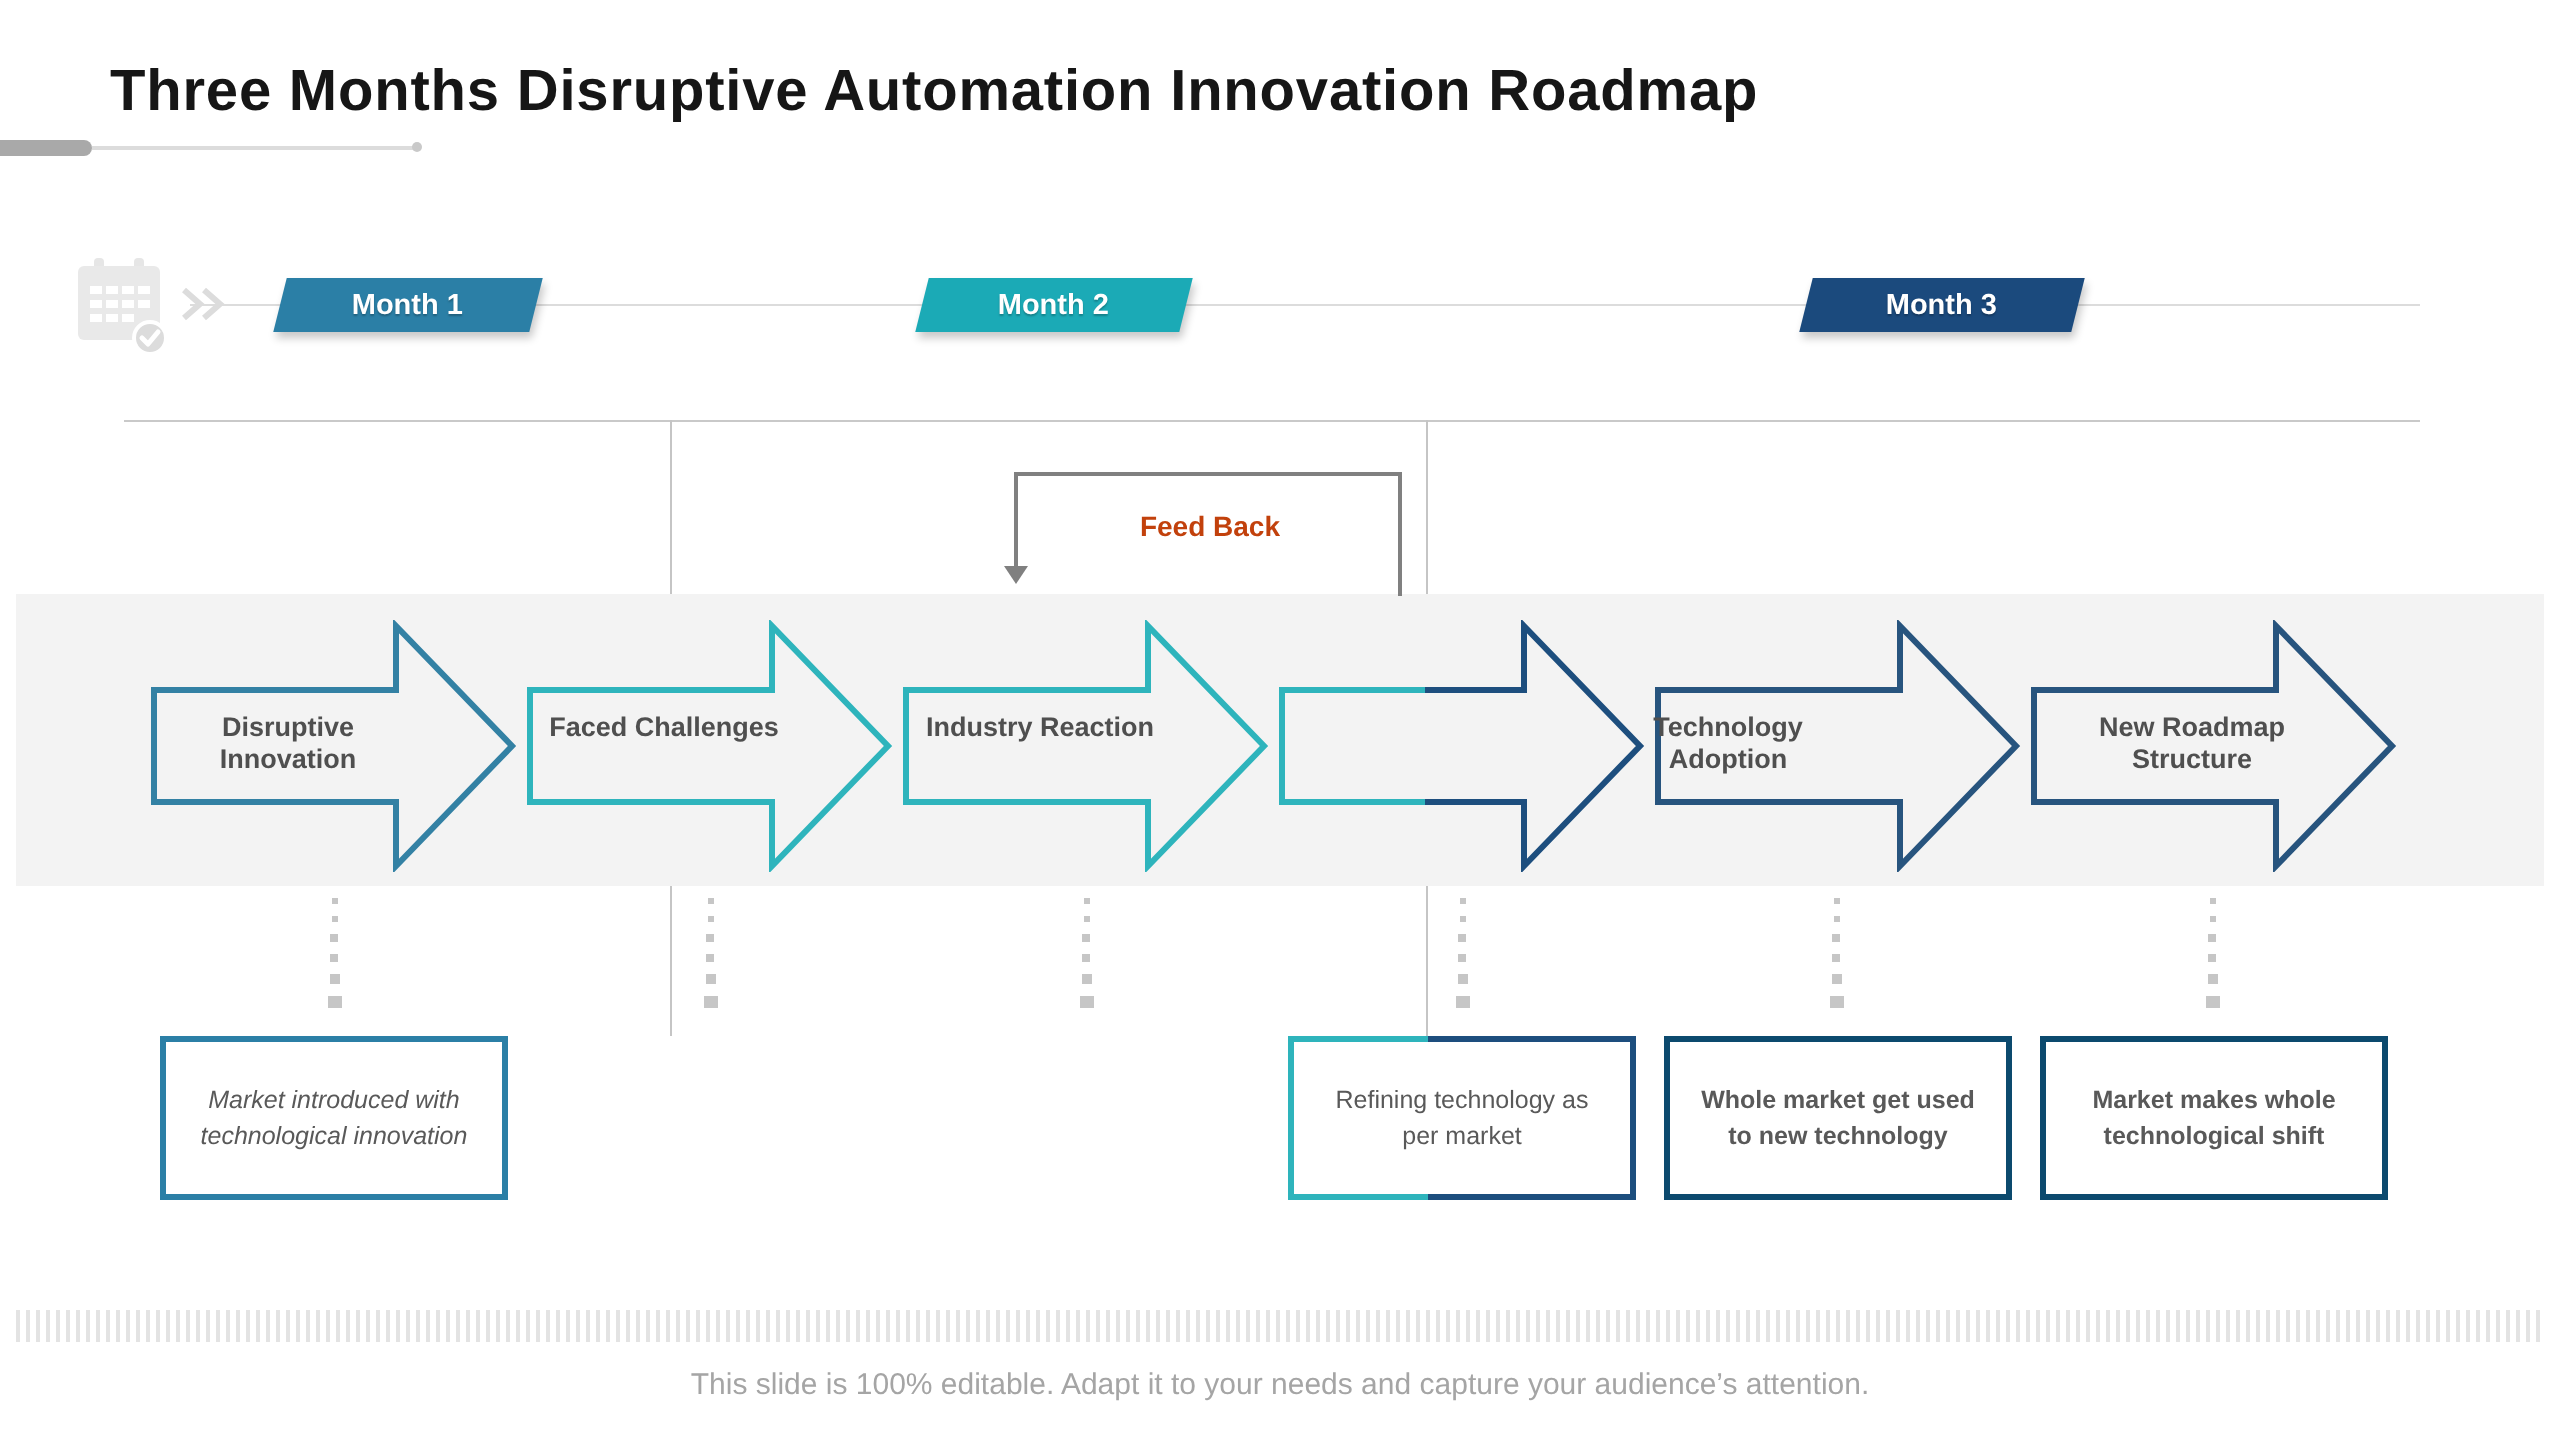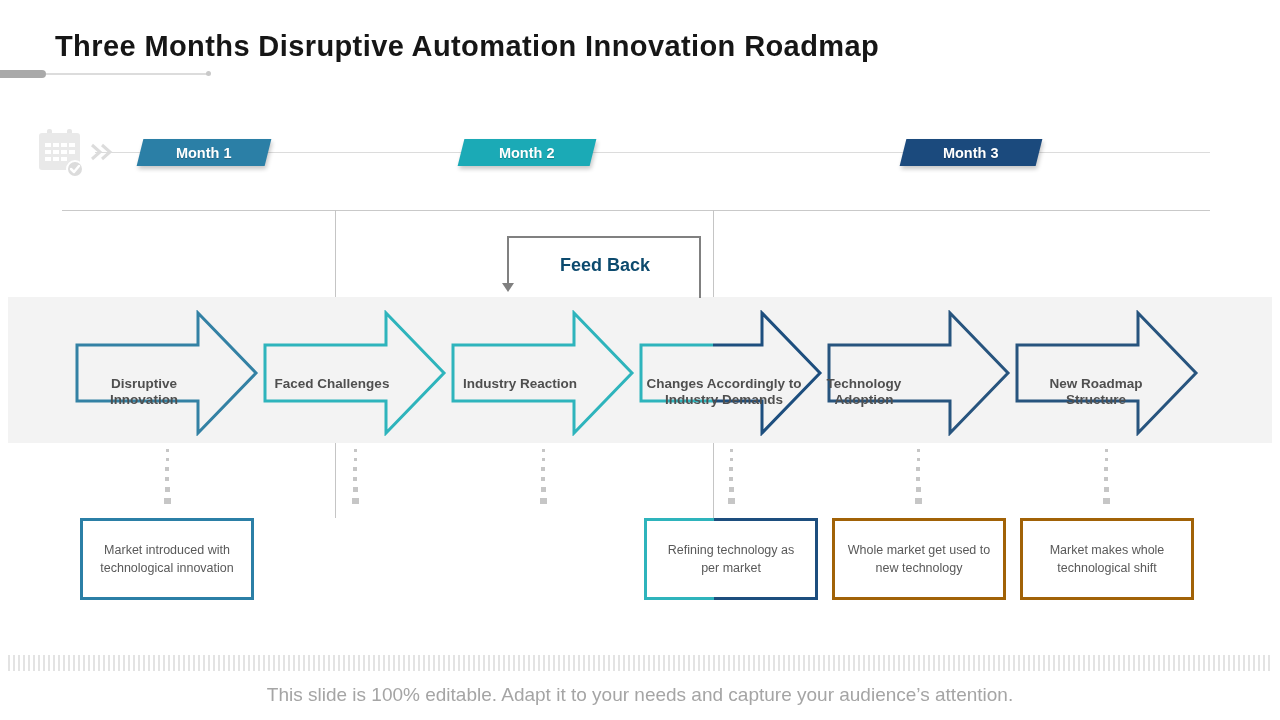--- a/index.html
+++ b/index.html
@@ -32,54 +32,54 @@
   .hline{position:absolute;left:62px;top:210px;width:1148px;height:1px;background:#c9c9c9;z-index:0;}
   .vline{position:absolute;top:210px;width:1px;height:308px;background:#c5c5c5;z-index:0;}
   .vline-a{left:335px;} .vline-b{left:713px;}
   
   .fb-h{position:absolute;left:507px;top:236px;width:194px;height:2px;background:#808080;z-index:2;}
   .fb-vl{position:absolute;left:507px;top:236px;width:2px;height:47px;background:#808080;z-index:2;}
   .fb-vr{position:absolute;left:699px;top:236px;width:2px;height:62px;background:#808080;z-index:2;}
   .fb-arrow{position:absolute;left:502px;top:283px;width:0;height:0;z-index:2;
     border-left:6px solid transparent;border-right:6px solid transparent;border-top:9px solid #808080;}
   .fb-label{position:absolute;left:515px;top:255px;width:180px;text-align:center;
-    font-size:18px;font-weight:bold;color:#0c4a6e;z-index:2;}
+    font-size:14px;font-weight:bold;color:#c2410c;z-index:2;}
   
   .band{position:absolute;left:8px;top:297px;width:1264px;height:146px;background:#f3f3f3;z-index:1;}
   .arrow{position:absolute;top:310px;width:184px;height:126px;z-index:2;}
   .arrow svg{display:block;}
   .arrow polygon{fill:none;stroke-width:3;stroke-linejoin:miter;}
   .a1 polygon{stroke:#3381a4;}
   .a2 polygon,.a3 polygon{stroke:#2eb4bc;}
   .a5 polygon,.a6 polygon{stroke:#27547e;}
   .a4 polygon{stroke:url(#arrow4grad);}
   .arrow-label{position:absolute;top:356px;z-index:3;text-align:center;
-    font-size:13.5px;font-weight:bold;color:#4f4f4f;line-height:1.22;margin-top:20px;}
+    font-size:13.5px;font-weight:bold;color:#4f4f4f;line-height:1.22;}
   
   .dotcol{position:absolute;top:449px;width:8px;display:flex;flex-direction:column;align-items:center;gap:6px;z-index:2;}
   .dotcol i{display:block;background:#c6c6c6;}
   .dotcol i:nth-child(1){width:3px;height:3px;}
   .dotcol i:nth-child(2){width:3px;height:3px;}
   .dotcol i:nth-child(3){width:4px;height:4px;}
   .dotcol i:nth-child(4){width:4px;height:4px;}
   .dotcol i:nth-child(5){width:5px;height:5px;}
   .dotcol i:nth-child(6){width:7px;height:6px;}
   
   .box{position:absolute;top:518px;width:174px;height:82px;background:#ffffff;z-index:2;
     display:flex;align-items:center;justify-content:center;text-align:center;
     font-size:12.5px;color:#595959;line-height:1.45;padding:0 12px;box-sizing:border-box;}
-  .b1{border:3px solid #2b7fa6;}
+  .b1{border:3px solid #2b7fa6;font-style:italic;}
   .b2,.b3{border:3px solid #22aab4;}
   .b4{border:3px solid;border-image:linear-gradient(90deg,#2eb4bc 40%,#1d4e7e 40%) 1;}
-  .b5,.b6{border:3px solid #a16207;}
+  .b5,.b6{border:3px solid #0c4a6e;font-weight:bold;}
   
   .ticker{position:absolute;left:8px;top:655px;width:1264px;height:16px;
     background:repeating-linear-gradient(to right,#e3e3e3 0,#e3e3e3 2px,transparent 2px,transparent 5px);}
   .footer-text{position:absolute;left:0;top:684px;width:1280px;text-align:center;
-    font-size:19px;color:#a5a5a5;}
+    font-size:15px;color:#a5a5a5;}
 </style>
 </head>
 <body>
 
 <div class="slide">
 
   <div class="title">Three Months Disruptive Automation Innovation Roadmap</div>
   <div class="title-bar"></div>
   <div class="title-line"></div>
   <div class="title-dot"></div>
@@ -171,21 +171,20 @@
   </div>
   <div class="arrow a6" style="left:1015px">
     <svg width="184" height="126" viewBox="0 0 184 126">
         <polygon points="2,35 123,35 123,3 181,63 123,123 123,91 2,91"></polygon>
       </svg>
   </div>
 
   <div class="arrow-label" style="left:85px;width:118px">Disruptive Innovation</div>
   <div class="arrow-label" style="left:273px;width:118px">Faced Challenges</div>
   <div class="arrow-label" style="left:461px;width:118px">Industry Reaction</div>
-  <div class="arrow-label" style="left:640px;width:168px">Changes Accordingly to Industry Demands</div>
   <div class="arrow-label" style="left:805px;width:118px">Technology Adoption</div>
   <div class="arrow-label" style="left:1037px;width:118px">New Roadmap Structure</div>
 
   <div class="dotcol" style="left:163px">
       <i></i>
       <i></i>
       <i></i>
       <i></i>
       <i></i>
       <i></i>

